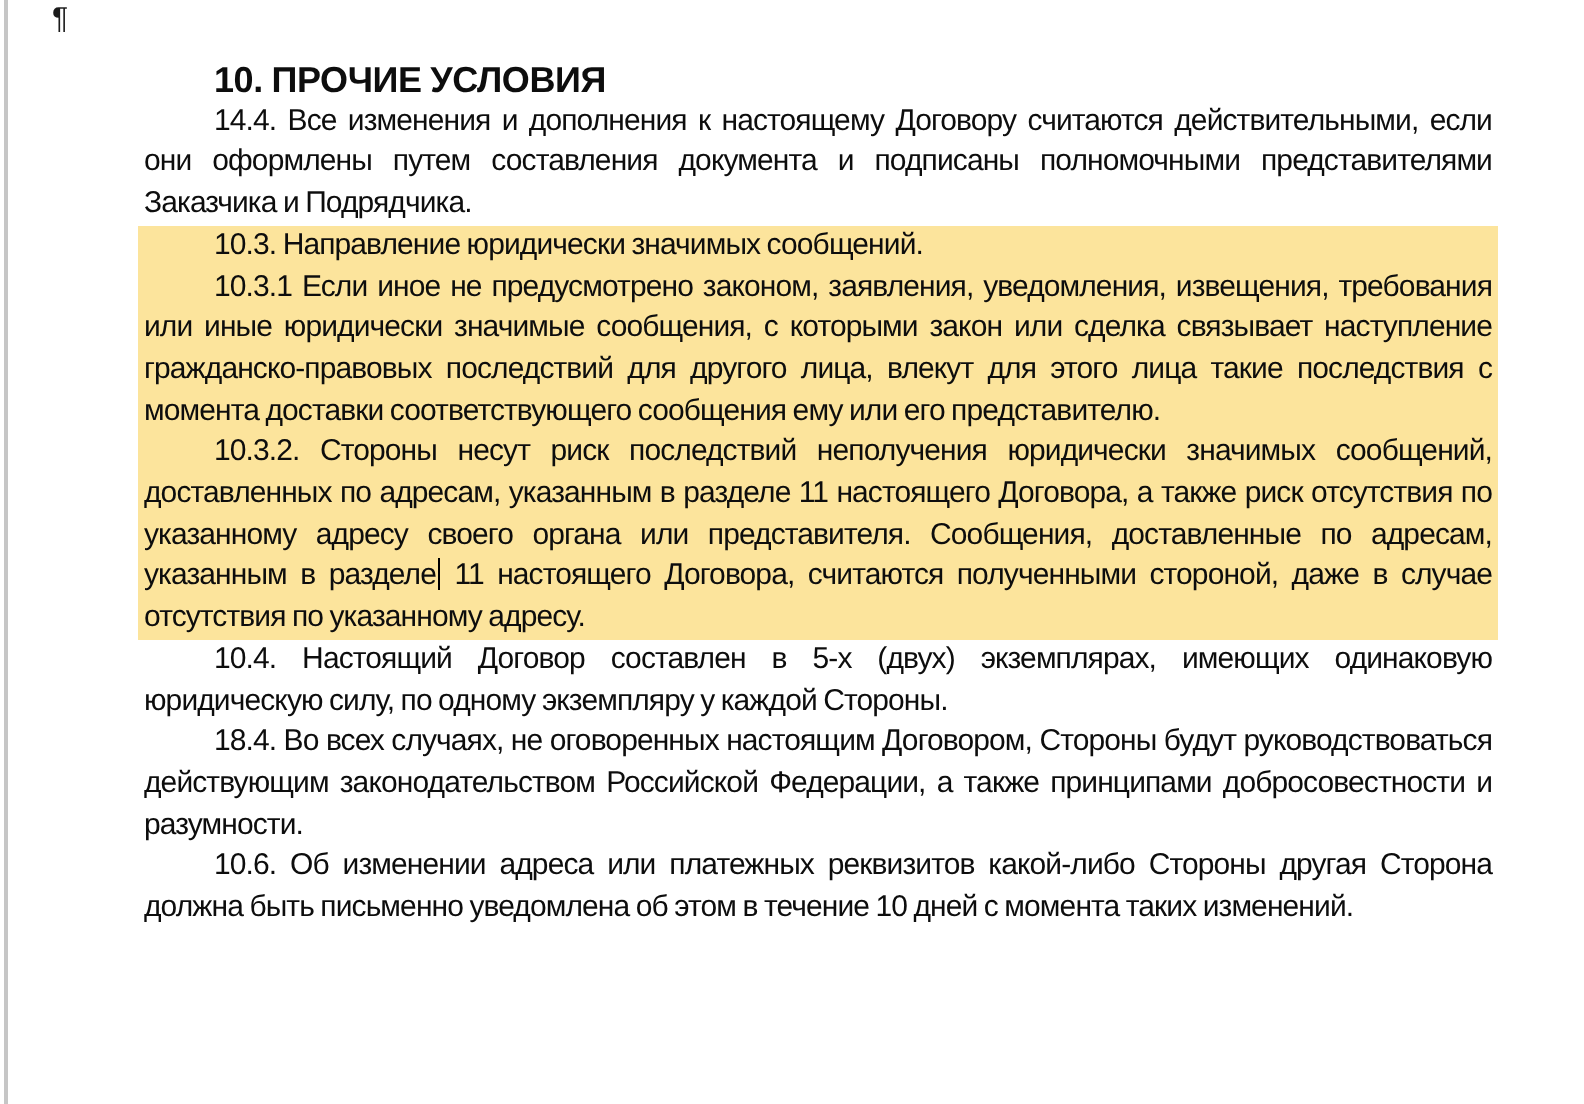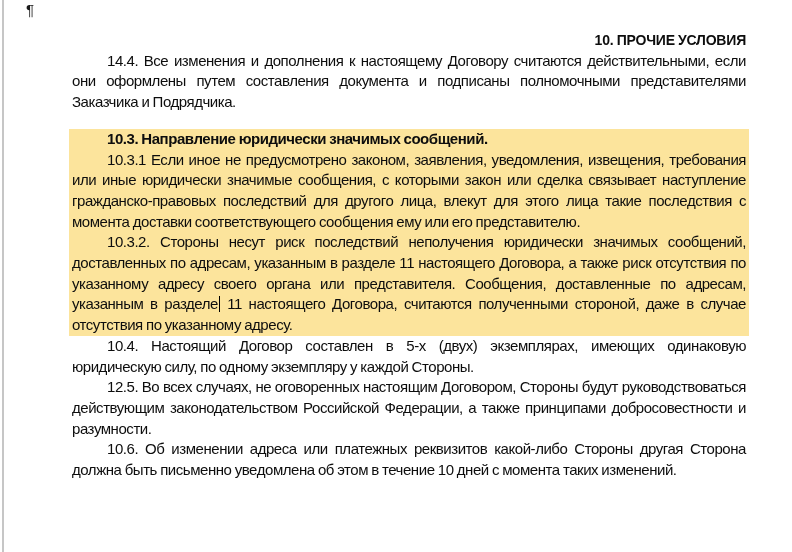--- a/index.html
+++ b/index.html
@@ -34,31 +34,31 @@
     width: 674px;
     color: #0d0d0d;
     font-size: 15px;
     line-height: 20.7px;
     letter-spacing: -0.45px;
     word-spacing: -0.5px;
     text-align: justify;
   }
   .content p { text-indent: 35px; }
   .doc-title {
-    font-size: 14px;
+    font-size: 18px;
     font-weight: bold;
-    text-align: right;
+    text-align: left;
     letter-spacing: -0.2px;
   }
   .hl {
     background: #fce49c;
     margin: 0 -3px;
     padding: 0 3px;
   }
-  .bold { font-weight: bold; margin-top: 16px; }
+  .bold { font-weight: normal; }
   .caret {
     display: inline-block;
     width: 1.5px;
     height: 16px;
     background: #000;
     vertical-align: -3px;
     margin-left: 1px;
   }
 </style>
 </head>
@@ -73,16 +73,16 @@
 
     <p>14.4.  Все изменения и дополнения к настоящему Договору считаются действительными, если они оформлены путем составления документа и подписаны полномочными представителями Заказчика и Подрядчика.</p>
 
     <div class="hl">
       <p class="bold">10.3. Направление юридически значимых сообщений.</p>
       <p>10.3.1 Если иное не предусмотрено законом, заявления, уведомления, извещения, требования или иные юридически значимые сообщения, с которыми закон или сделка связывает наступление гражданско-правовых последствий для другого лица, влекут для этого лица такие последствия с момента доставки соответствующего сообщения ему или его представителю.</p>
       <p><span>10.3.2. Стороны несут риск последствий неполучения юридически значимых сообщений, доставленных по адресам, указанным в разделе 11 настоящего Договора, а также риск отсутствия по указанному адресу своего органа или представителя. Сообщения, доставленные по адресам, указанным в разделе</span><span class="caret"></span><span> 11 настоящего Договора, считаются полученными стороной, даже в случае отсутствия по указанному адресу.</span></p>
     </div>
 
     <p>10.4. Настоящий Договор составлен в 5-х (двух) экземплярах, имеющих одинаковую юридическую силу, по одному экземпляру у каждой Стороны.</p>
-    <p>12.5. Во всех случаях, не оговоренных настоящим Договором, Стороны будут руководствоваться действующим законодательством Российской Федерации, а также принципами добросовестности и разумности.</p>
+    <p>18.4. Во всех случаях, не оговоренных настоящим Договором, Стороны будут руководствоваться действующим законодательством Российской Федерации, а также принципами добросовестности и разумности.</p>
     <p>10.6. Об изменении адреса или платежных реквизитов какой-либо Стороны другая Сторона должна быть письменно уведомлена об этом в течение 10 дней с момента таких изменений.</p>
   </div>
 </div>
 
 </body></html>

